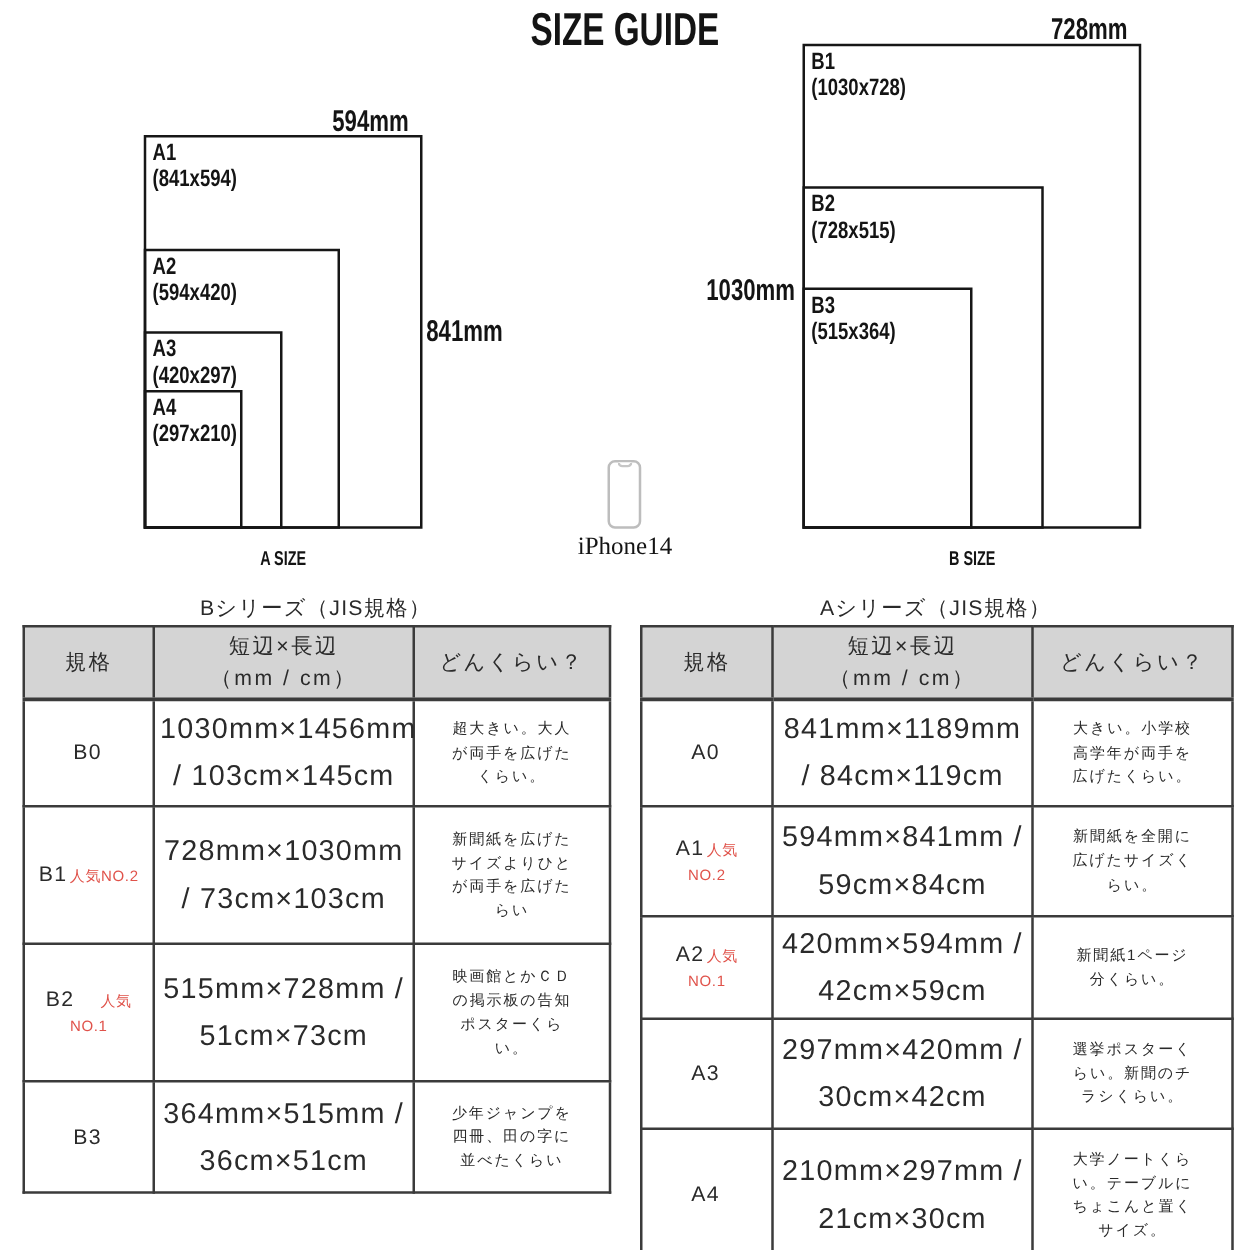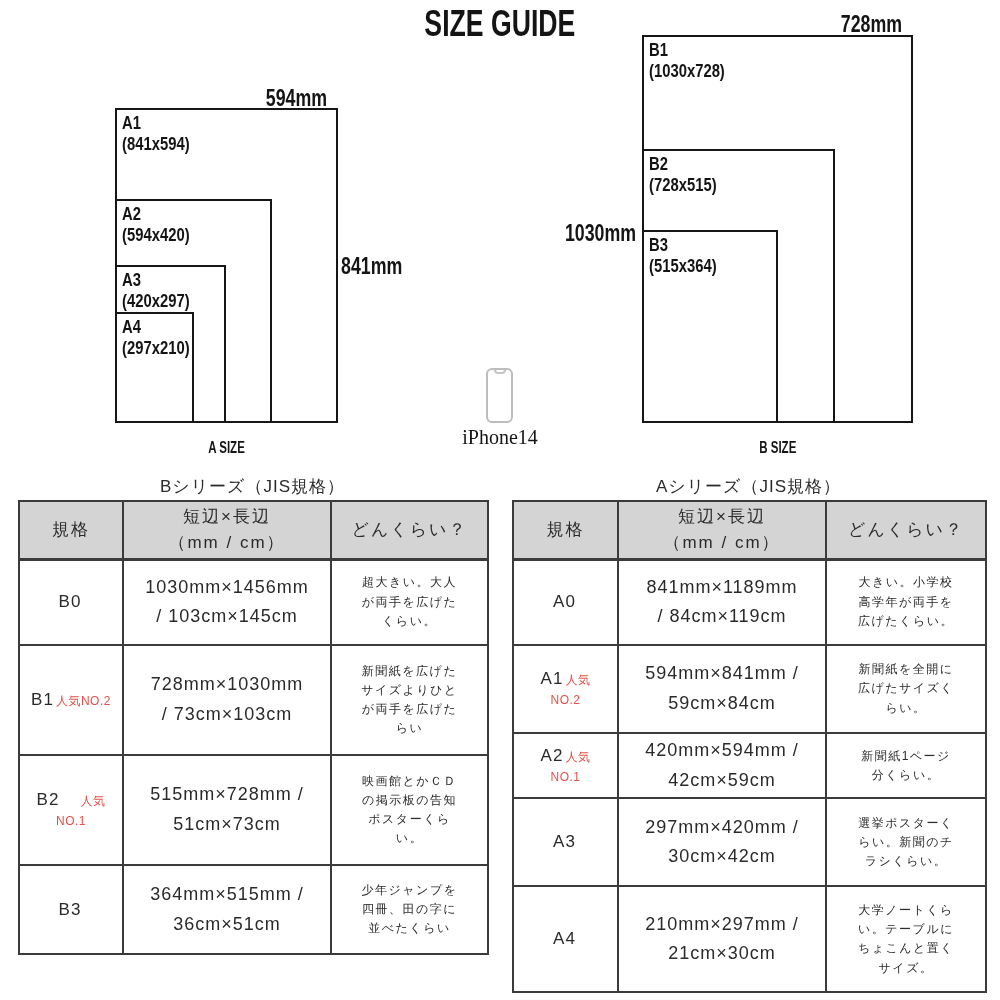--- a/index.html
+++ b/index.html
@@ -25,21 +25,21 @@
   .iphone-label{position:absolute;left:440px;top:426px;width:120px;text-align:center;font-family:"Liberation Serif",serif;font-size:20px;color:#141414;}
   
   .tbl-title{position:absolute;text-align:center;font-size:17px;letter-spacing:1px;color:#2a2a2a;}
   table.sizes{position:absolute;border-collapse:collapse;table-layout:fixed;background:#fff;}
   table.sizes td,table.sizes th{
     box-sizing:border-box;border:2px solid #3b3b3b;text-align:center;vertical-align:middle;
     font-weight:400;color:#2a2a2a;padding:2px 4px;
   }
   table.sizes thead th{background:#d4d4d4;font-size:17px;letter-spacing:2px;white-space:pre-line;line-height:1.5;border-bottom:3px solid #3b3b3b;}
   td.grade-cell{font-size:17px;letter-spacing:1px;}
-  td.size-cell{font-size:18px;letter-spacing:1px;white-space:pre-line;line-height:1.65;}
+  td.size-cell{font-size:23px;letter-spacing:1px;white-space:pre-line;line-height:1.65;}
   td.desc-cell{font-size:12px;letter-spacing:1.5px;white-space:pre-line;line-height:1.6;}
   .pop{font-size:12px;letter-spacing:0.5px;margin-left:2px;white-space:pre-line;}
 </style>
 </head>
 <body>
 
 <div class="canvas">
 
   <div class="page-title"><span class="cond">SIZE GUIDE</span></div>
 

